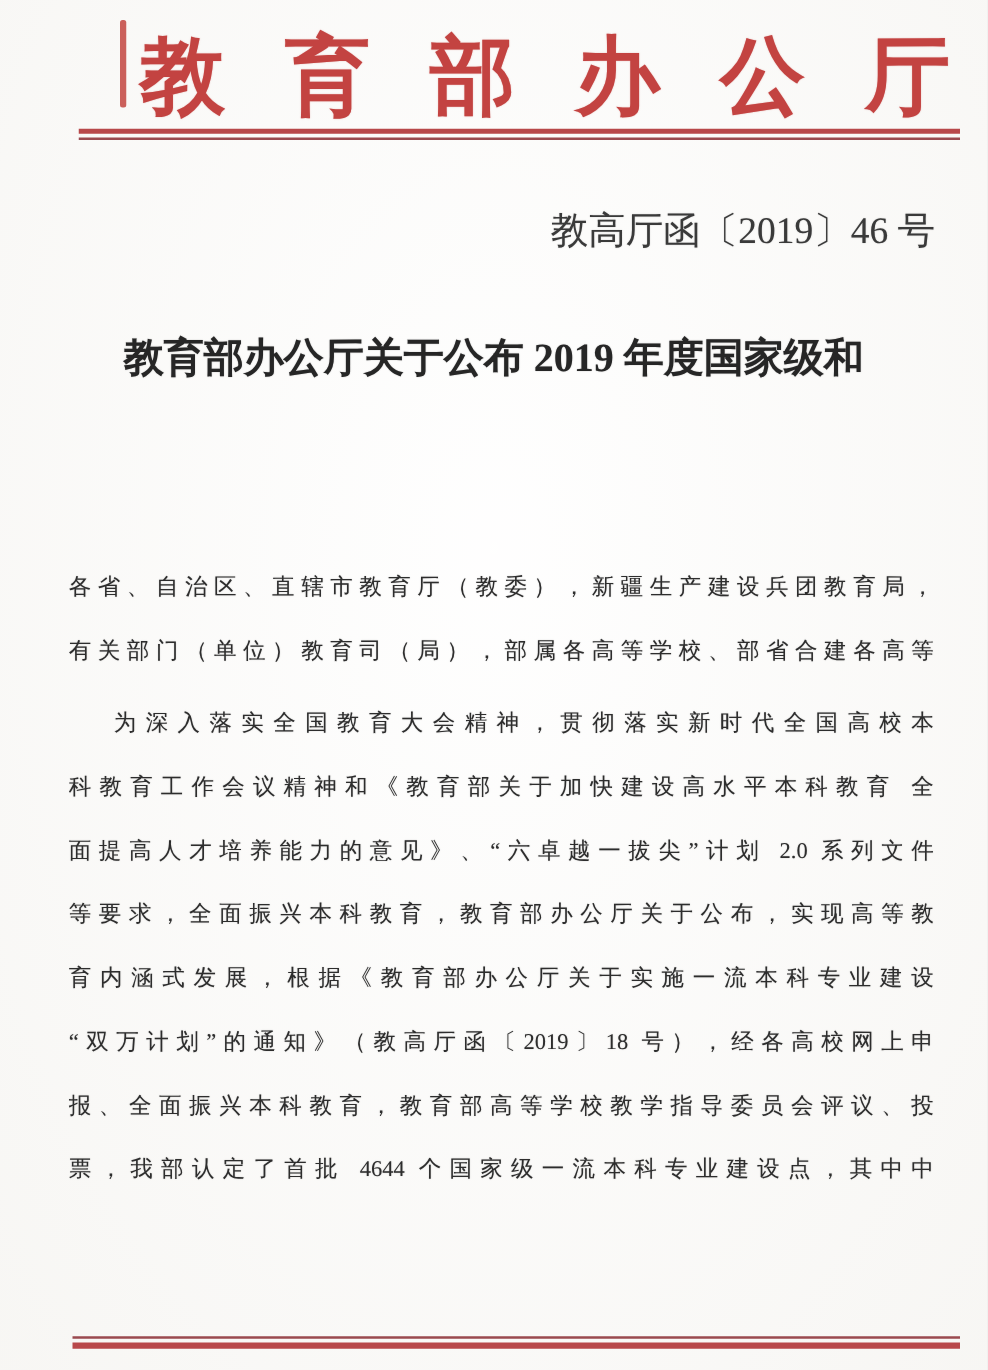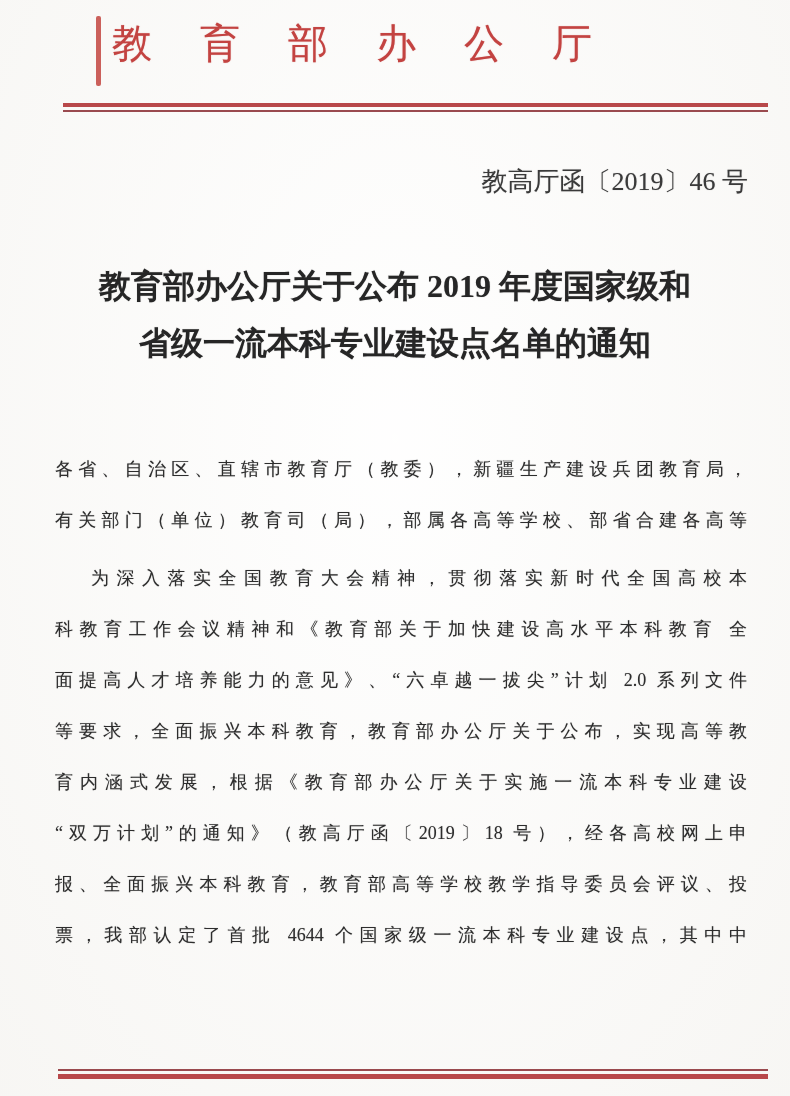--- a/index.html
+++ b/index.html
@@ -21,37 +21,37 @@
     left: 96px; top: 16px;
     width: 5px; height: 70px;
     background: #c54f49;
     opacity: 0.9;
     border-radius: 2px;
   }
   .letterhead {
     position: absolute;
     left: 112px; top: 16px;
     width: 660px;
-    font-size: 40px;
-    font-weight: 400;
+    font-size: 68px;
+    font-weight: 700;
     letter-spacing: 48px;
     white-space: nowrap;
     color: #c34341;
     text-shadow: 0 0 1px rgba(195,67,65,0.5);
   }
   .rule-top { position: absolute; left: 63px; top: 103px; width: 705px; }
   .rule-top .thick { height: 4px; background: #b8484a; }
   .rule-top .gap { height: 3px; }
   .rule-top .thin { height: 2px; background: #9a4a4f; }
   .doc-number {
     position: absolute;
     left: 0; top: 164px;
     width: 748px;
     text-align: right;
-    font-size: 26px;
+    font-size: 30px;
     color: #3a3a3a;
     text-shadow: 0 0 1px rgba(60,60,60,0.35);
   }
   .title {
     position: absolute;
     left: 0; top: 258px;
     width: 790px;
     text-align: center;
     font-size: 32px;
     font-weight: 700;
@@ -95,21 +95,20 @@
   <div class="rule-top">
     <div class="thick"></div>
     <div class="gap"></div>
     <div class="thin"></div>
   </div>
 
   <div class="doc-number">教高厅函〔2019〕46 号</div>
 
   <div class="title">
     <div class="t-line">教育部办公厅关于公布 2019 年度国家级和</div>
-    <div class="t-line">省级一流本科专业建设点名单的通知</div>
   </div>
 
   <div class="body-block">
     <div class="b-line">各省、自治区、直辖市教育厅（教委），新疆生产建设兵团教育局，</div>
     <div class="b-line">有关部门（单位）教育司（局），部属各高等学校、部省合建各高等</div>
 
     <div class="b-line indent para-start">为深入落实全国教育大会精神，贯彻落实新时代全国高校本</div>
     <div class="b-line">科教育工作会议精神和《教育部关于加快建设高水平本科教育 全</div>
     <div class="b-line">面提高人才培养能力的意见》、“六卓越一拔尖”计划 2.0 系列文件</div>
     <div class="b-line">等要求，全面振兴本科教育，教育部办公厅关于公布，实现高等教</div>

